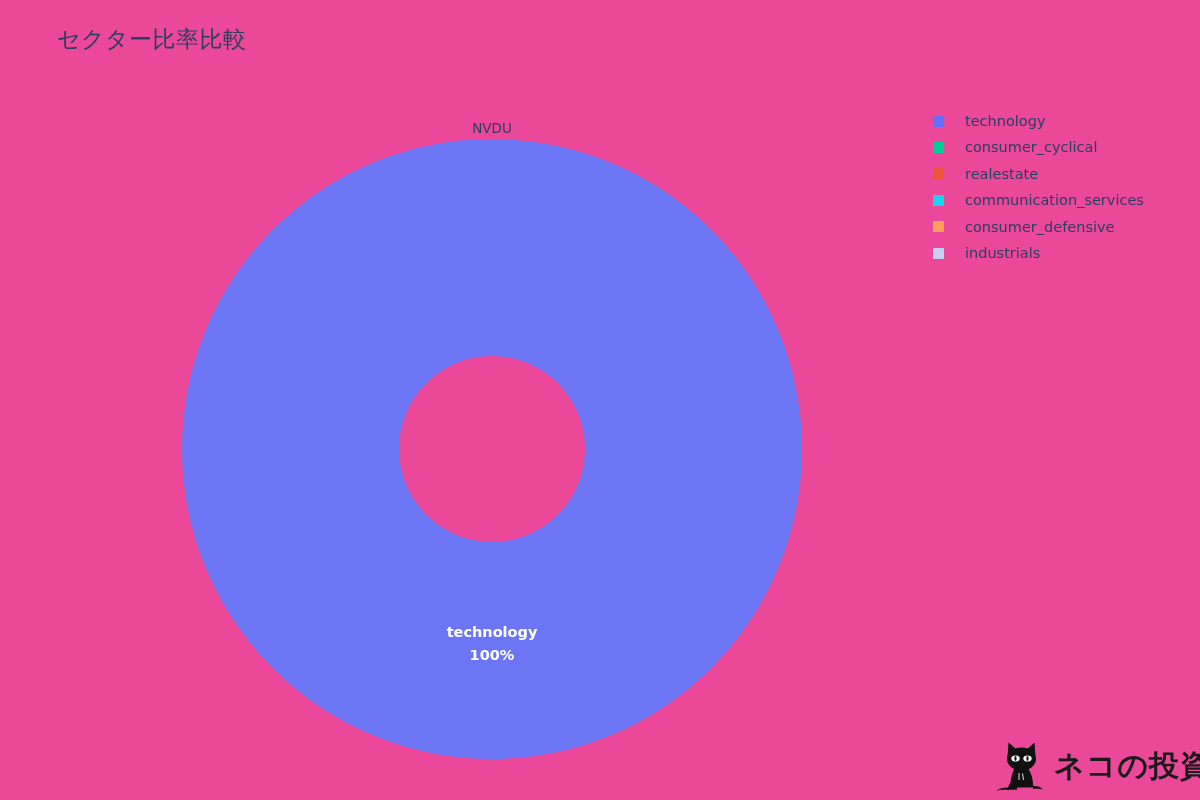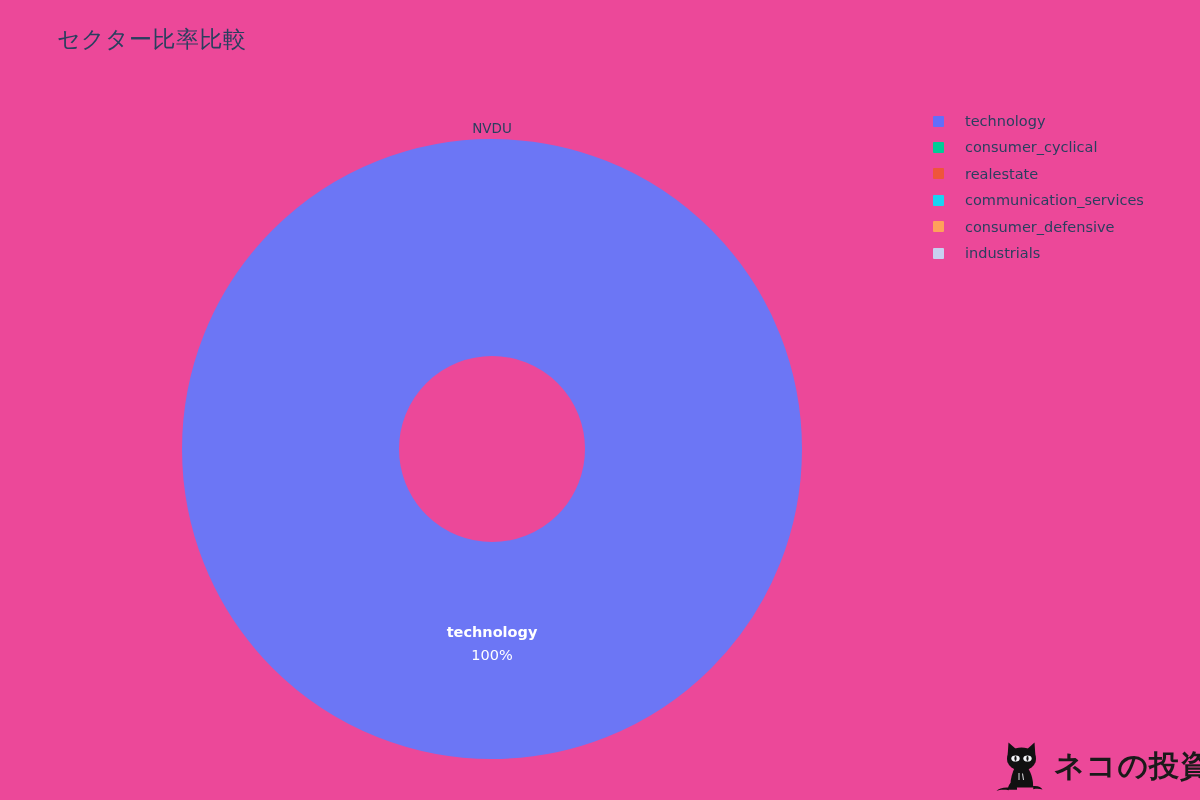--- a/index.html
+++ b/index.html
@@ -73,21 +73,21 @@
     top: 482px;
     transform: translateX(-50%);
     text-align: center;
     color: #ffffff;
     font-size: 14.5px;
     line-height: 23px;
     font-weight: 600;
     white-space: nowrap;
     pointer-events: none;
   }
-  .slice-label .pct { font-weight: 400; }
+  .slice-label .pct { font-weight: 700; }
 
   
   .legend {
     position: absolute;
     left: 933px;
     top: 108px;
     width: 262px;
   }
   .legend-item {
     display: flex;

